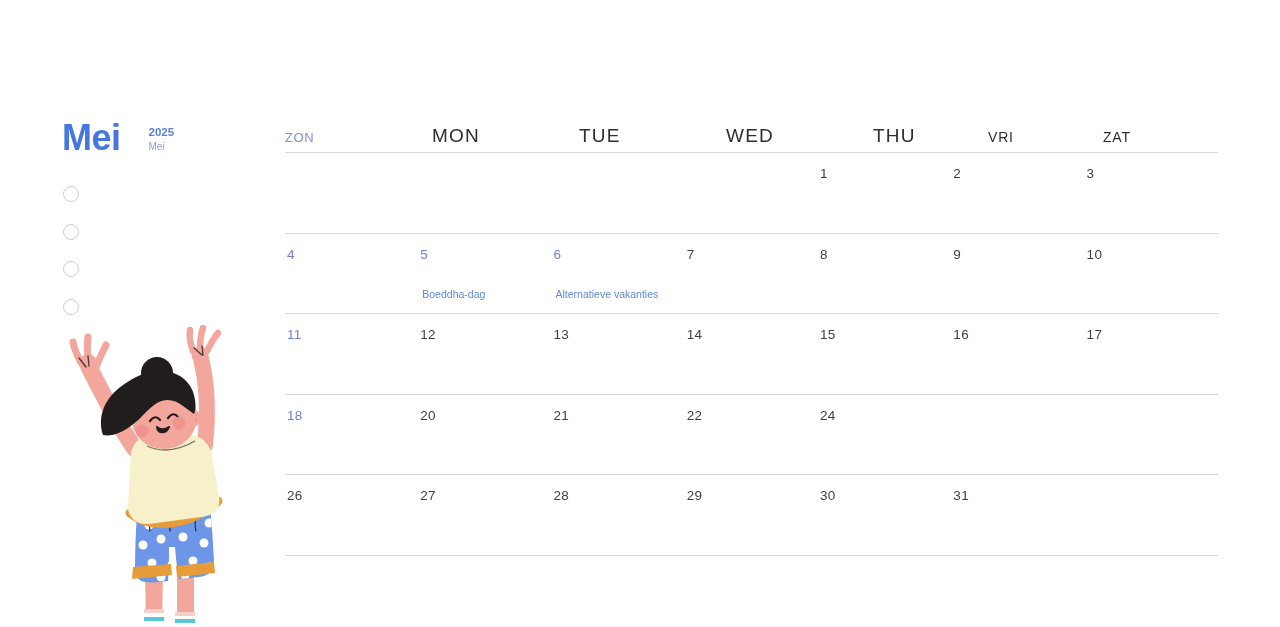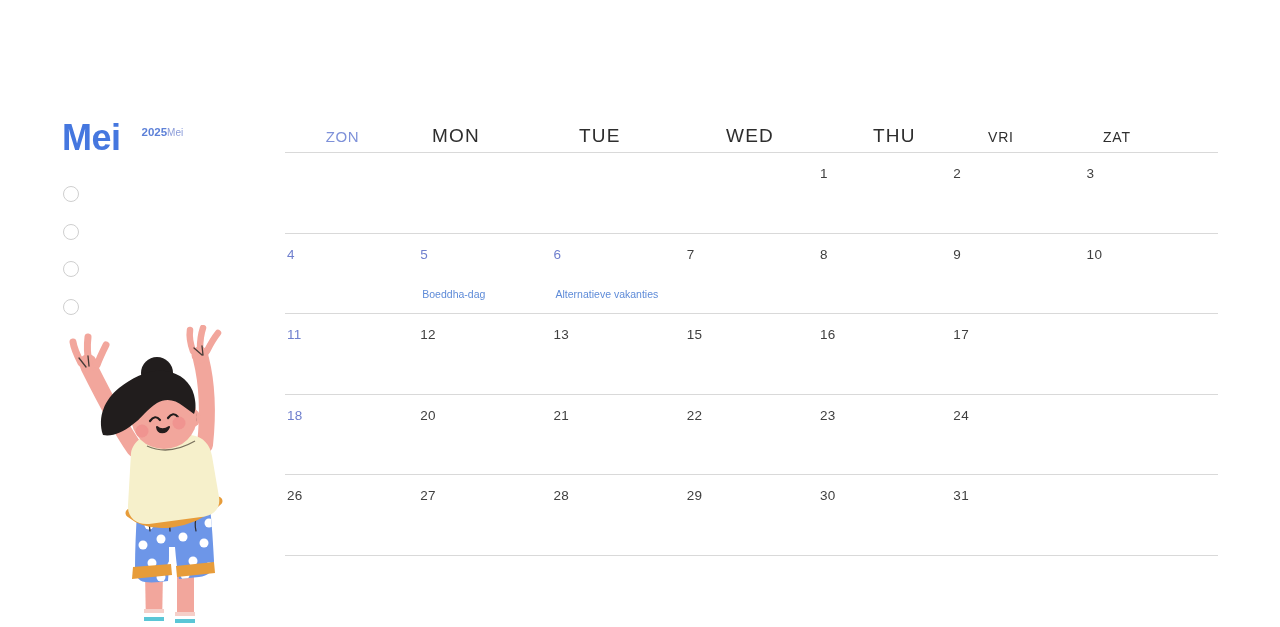--- a/index.html
+++ b/index.html
@@ -2,34 +2,34 @@
 <html style="--accent-blue: #4577df; --year-blue: #5d81d8; --submonth-blue: #8b9cd9; --zon-blue: #7e91d9; --date-blue: #7080ce; --holiday-blue: #5e8bd8; --day-text: #3f3f3f; --header-text: #2e2e2e; --grid-line: #d9d9d9; --circle-border: #cfcfcf;"><head>
 <meta charset="utf-8">
 <style>
   * { margin:0; padding:0; box-sizing:border-box; }
   html,body { width:1280px; height:627px; background:#ffffff; overflow:hidden;
               font-family:"Liberation Sans", sans-serif; position:relative; }
 
   
   .title-block { position:absolute; left:62px; top:120px; display:flex; align-items:flex-start;gap:12px; }
   .title-main  { font-size:36px; font-weight:bold; color:var(--accent-blue); line-height:1; letter-spacing:-0.5px; }
-  .title-side  { display:flex; flex-direction:row; margin-left:9px; margin-top:6px; }
+  .title-side  { display:flex; flex-direction:column; margin-left:16px; margin-top:6px; }
   .title-year  { font-size:11.5px; font-weight:bold; color:var(--year-blue); line-height:1.2; }
   .title-sub   { font-size:10px; color:var(--submonth-blue); line-height:1.3; }
 
   
   .circle-list { position:absolute; left:63px; top:186px; }
   .todo-circle { width:16px; height:16px; border:1.5px solid var(--circle-border); border-radius:50%;
                  margin-bottom:21.5px; background:#fff; }
 
   
   .calendar   { position:absolute; left:285px; top:112px; width:933px; }
   .header-row { display:flex; align-items:baseline; height:41px; border-bottom:1px solid var(--grid-line); }
   .wd         { width:133.28px; text-transform:uppercase; padding-top:13px; }
-  .wd.small-blue { font-size:15px;  color:var(--zon-blue); letter-spacing:.6px;text-align:center; }
+  .wd.small-blue { font-size:13px;  color:var(--zon-blue); letter-spacing:.6px; }
   .wd.large      { font-size:19px; color:var(--header-text); letter-spacing:1.2px;margin-left:32px; }
   .wd.small      { font-size:14px;   color:var(--header-text); letter-spacing:.8px; }
 
   .week-row { display:flex; height:80.5px; border-bottom:1px solid var(--grid-line); }
   .day-cell { width:133.28px; position:relative; }
   .day-num  { font-size:13.5px; color:var(--day-text); padding:13px 0 0 2px; letter-spacing:.3px; }
   .day-num.hl { color:var(--date-blue); }
   .event    { position:absolute; left:4px; top:54px; font-size:10.5px; color:var(--holiday-blue); white-space:nowrap; }
 
   
@@ -108,20 +108,23 @@
         <div class="day-cell">
           <div class="day-num hl">11</div>
         </div>
         <div class="day-cell">
           <div class="day-num">12</div>
         </div>
         <div class="day-cell">
           <div class="day-num">13</div>
         </div>
         <div class="day-cell">
+          <div class="day-num">14</div>
+        </div>
+        <div class="day-cell">
           <div class="day-num">15</div>
         </div>
         <div class="day-cell">
           <div class="day-num">16</div>
         </div>
         <div class="day-cell">
           <div class="day-num">17</div>
         </div>
       </div>
       <div class="week-row">
@@ -129,23 +132,20 @@
           <div class="day-num hl">18</div>
         </div>
         <div class="day-cell">
           <div class="day-num">20</div>
         </div>
         <div class="day-cell">
           <div class="day-num">21</div>
         </div>
         <div class="day-cell">
           <div class="day-num">22</div>
-        </div>
-        <div class="day-cell">
-          <div class="day-num">23</div>
         </div>
         <div class="day-cell">
           <div class="day-num">24</div>
         </div>
       </div>
       <div class="week-row">
         <div class="day-cell">
           <div class="day-num">26</div>
         </div>
         <div class="day-cell">

